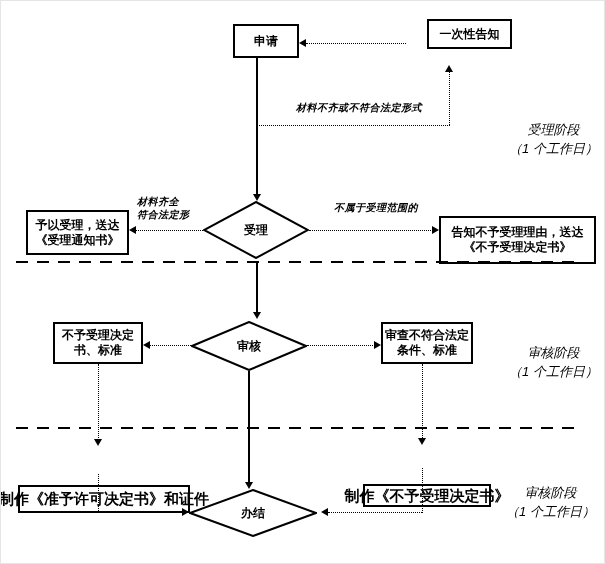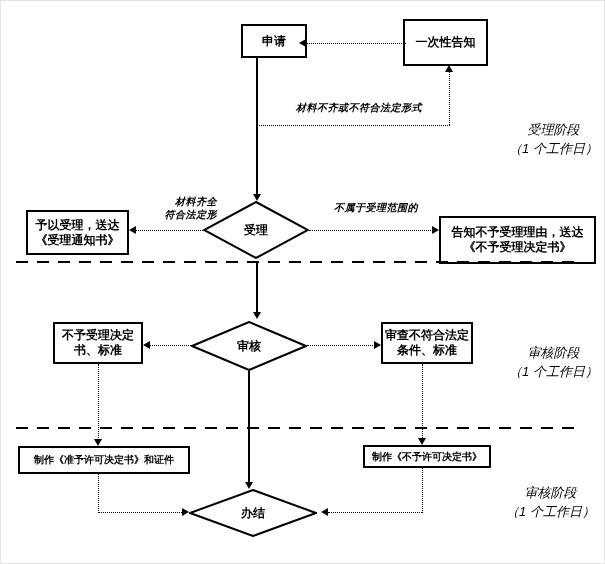--- a/index.html
+++ b/index.html
@@ -7,21 +7,21 @@
     position:relative;width:605px;height:564px;background:#ffffff;
     font-family:"Liberation Sans",sans-serif;color:#000;overflow:hidden;
     border:1px solid #e5e5e5;box-sizing:border-box;
   }
   .box{
     position:absolute;border:2px solid #000;background:#fff;
     display:flex;align-items:center;justify-content:center;text-align:center;
     font-size:12px;font-weight:bold;line-height:15px;box-sizing:border-box;
     padding:1px 2px;
   }
-  .box.small{font-size:10px;line-height:14px;white-space:nowrap;}
+  .box.small{font-size:15px;line-height:14px;white-space:nowrap;margin-top:39px;}
   .diamond{position:absolute;}
   .diamond svg{position:absolute;left:0;top:0;width:100%;height:100%;}
   .diamond polygon{fill:#fff;stroke:#000;stroke-width:2;}
   .dlabel{
     position:absolute;left:0;top:0;right:0;bottom:0;
     display:flex;align-items:center;justify-content:center;
     font-size:12px;font-weight:bold;text-align:center;
   }
   .hline,.vline{position:absolute;box-sizing:border-box;}
   .vline.solid{border-left:2px solid #000;width:0;}
@@ -33,34 +33,34 @@
   }
   .arr{position:absolute;width:0;height:0;}
   .arr.left {border-top:4px solid transparent;border-bottom:4px solid transparent;border-right:7px solid #000;}
   .arr.right{border-top:4px solid transparent;border-bottom:4px solid transparent;border-left:7px solid #000;}
   .arr.up   {border-left:4px solid transparent;border-right:4px solid transparent;border-bottom:7px solid #000;}
   .arr.down {border-left:4px solid transparent;border-right:4px solid transparent;border-top:7px solid #000;}
   .elabel{
     position:absolute;font-size:10px;font-style:italic;font-weight:bold;
     letter-spacing:0.5px;white-space:nowrap;
   }
-  .elabel.center{text-align:right;white-space:normal;line-height:13px;}
+  .elabel.center{text-align:left;white-space:normal;line-height:13px;}
   .stage{
     position:absolute;font-size:13px;text-align:center;line-height:19px;white-space:nowrap;font-style:italic;
   }
 </style>
 </head>
 <body>
 
 <div id="canvas">
 
-  <div class="box" style="left:240px;top:23px;width:66px;height:34px">
+  <div class="box" style="left:232px;top:23px;width:66px;height:34px">
     <span>申请</span>
   </div>
-  <div class="box" style="left:402px;top:18px;width:85px;height:47px">
+  <div class="box" style="left:426px;top:18px;width:85px;height:30px">
     <span>一次性告知</span>
   </div>
 
   <div class="hline dot" style="left:305px;top:42px;width:100px"></div>
   <div class="arr left" style="left:298px;top:38px"></div>
 
   <div class="vline solid" style="left:255px;top:57px;height:137px"></div>
   <div class="arr down" style="left:252px;top:193px"></div>
 
   <div class="hline dot" style="left:256px;top:124px;width:193px"></div>
@@ -126,21 +126,21 @@
   <div class="box small" style="left:17px;top:445px;width:172px;height:28px">
     <span>制作《准予许可决定书》和证件</span>
   </div>
   <div class="vline dot" style="left:97px;top:473px;height:39px"></div>
   <div class="hline dot" style="left:97px;top:511px;width:84px"></div>
   <div class="arr right" style="left:181px;top:507px"></div>
 
   <div class="vline dot" style="left:421px;top:363px;height:74px"></div>
   <div class="arr down" style="left:417px;top:437px"></div>
   <div class="box small" style="left:362px;top:444px;width:128px;height:23px">
-    <span>制作《不予许可决定书》</span>
+    <span>制作《不予受理决定书》</span>
   </div>
   <div class="vline dot" style="left:421px;top:467px;height:45px"></div>
   <div class="hline dot" style="left:327px;top:511px;width:94px"></div>
   <div class="arr left" style="left:320px;top:507px"></div>
 
   <div class="diamond" style="left:188px;top:488px;width:128px;height:48px">
     <svg viewBox="0 0 128 48" preserveAspectRatio="none">
       <polygon points="64,1 127,24 64,47 1,24"></polygon>
     </svg>
     <span class="dlabel">办结</span>

